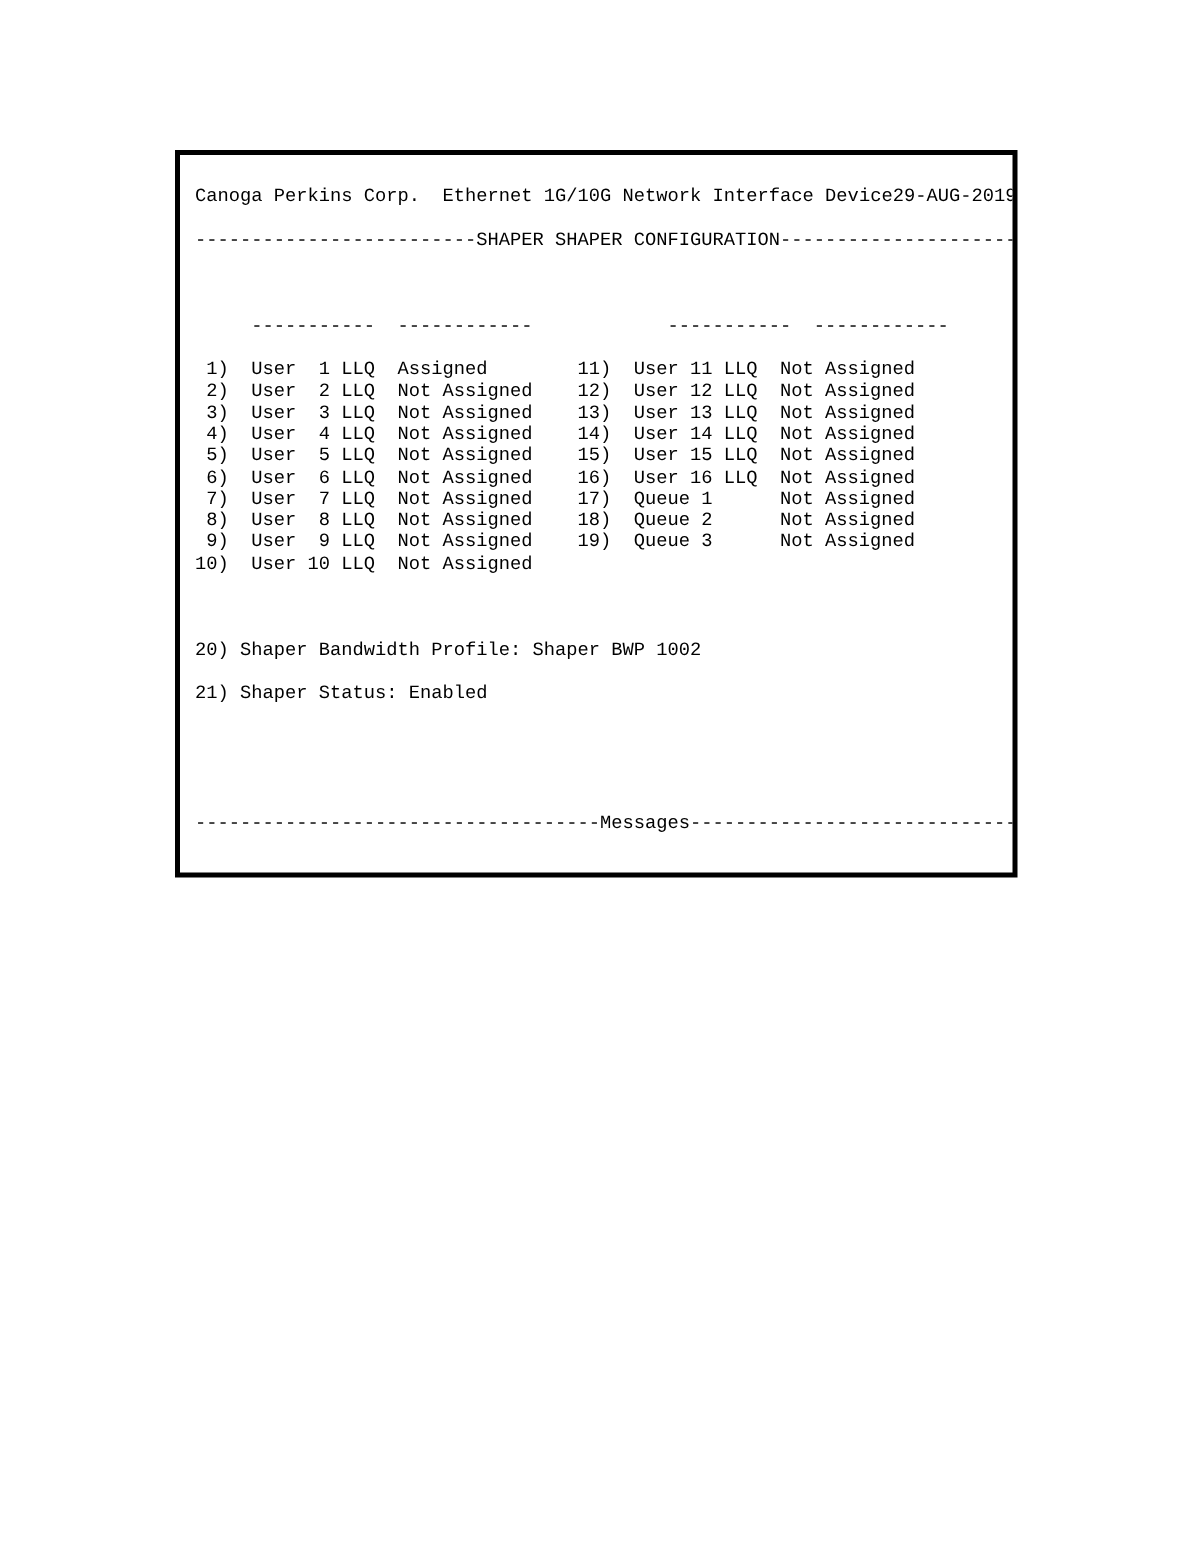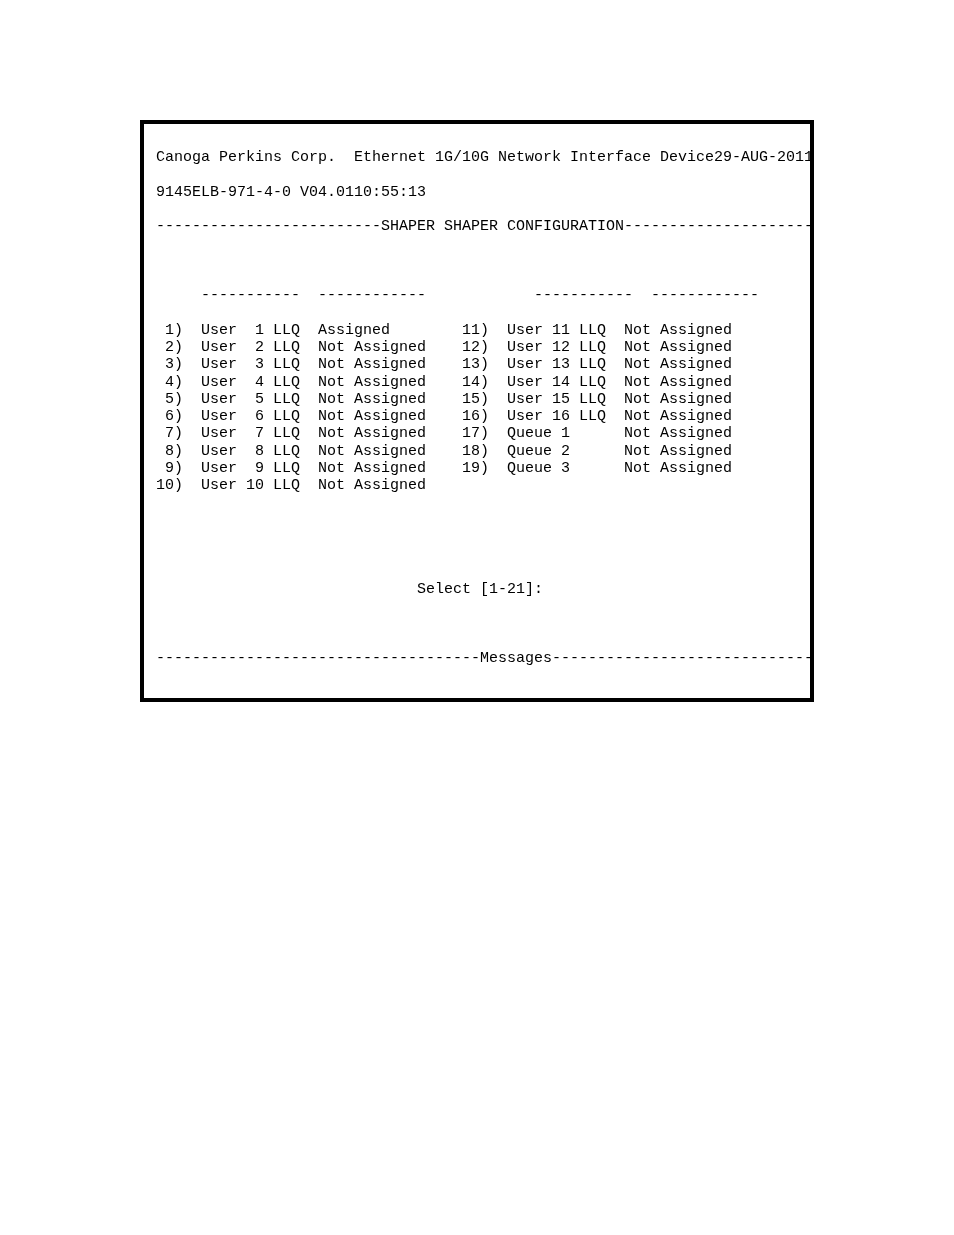--- a/index.html
+++ b/index.html
@@ -1,29 +1,29 @@
 <!DOCTYPE html>
 <html><head>
 <meta charset="utf-8">
 <style>
   html,body{margin:0;padding:0;background:#fff;font-family:"Courier New",Courier,monospace;font-size:15px;line-height:1.15;color:#000}
   .page{width:954px;min-height:1235px;box-sizing:border-box;padding:120px 140px 0 140px}
   .frame{border:4px solid #000;padding:8px 12px 14px 12px;white-space:pre;overflow:hidden}
-  .hdr-line{display:flex;}
+  .hdr-line{display:flex;justify-content:space-between}
 </style>
 </head>
 <body>
 
 <div class="page">
 <div class="frame">
-<div class="hdr-line"><span><span>Canoga Perkins Corp.</span>  <span>Ethernet 1G/10G Network Interface Device</span></span><span>29-AUG-2011</span></div>
-<div class="hdr-line"><span>9145ELB-971-4-0 V04.01</span><span>10:55:13</span></div>
+<div class="hdr-line"><span><span>Canoga Perkins Corp.</span>  <span>Ethernet 1G/10G Network Interface Device</span></span><span>29-AUG-2019</span></div>
 <div>-------------------------<span>SHAPER SHAPER CONFIGURATION</span>---------------------------</div>
 <div> </div>
 <div>     -----------  ------------            -----------  ------------</div>
 <div id="rows"><div> 1)  User  1 LLQ  Assigned        11)  User 11 LLQ  Not Assigned</div><div> 2)  User  2 LLQ  Not Assigned    12)  User 12 LLQ  Not Assigned</div><div> 3)  User  3 LLQ  Not Assigned    13)  User 13 LLQ  Not Assigned</div><div> 4)  User  4 LLQ  Not Assigned    14)  User 14 LLQ  Not Assigned</div><div> 5)  User  5 LLQ  Not Assigned    15)  User 15 LLQ  Not Assigned</div><div> 6)  User  6 LLQ  Not Assigned    16)  User 16 LLQ  Not Assigned</div><div> 7)  User  7 LLQ  Not Assigned    17)  Queue 1      Not Assigned</div><div> 8)  User  8 LLQ  Not Assigned    18)  Queue 2      Not Assigned</div><div> 9)  User  9 LLQ  Not Assigned    19)  Queue 3      Not Assigned</div><div>10)  User 10 LLQ  Not Assigned</div></div>
 <div> </div>
+<div>20) Shaper Bandwidth Profile: Shaper BWP 1002</div>
+<div>21) Shaper Status: Enabled</div>
 <div> </div>
-<div>                             <span>Select [1-21]:</span></div>
 <div> </div>
 <div>------------------------------------<span>Messages</span>-----------------------------------</div>
 </div>
 </div>
 
 </body></html>

